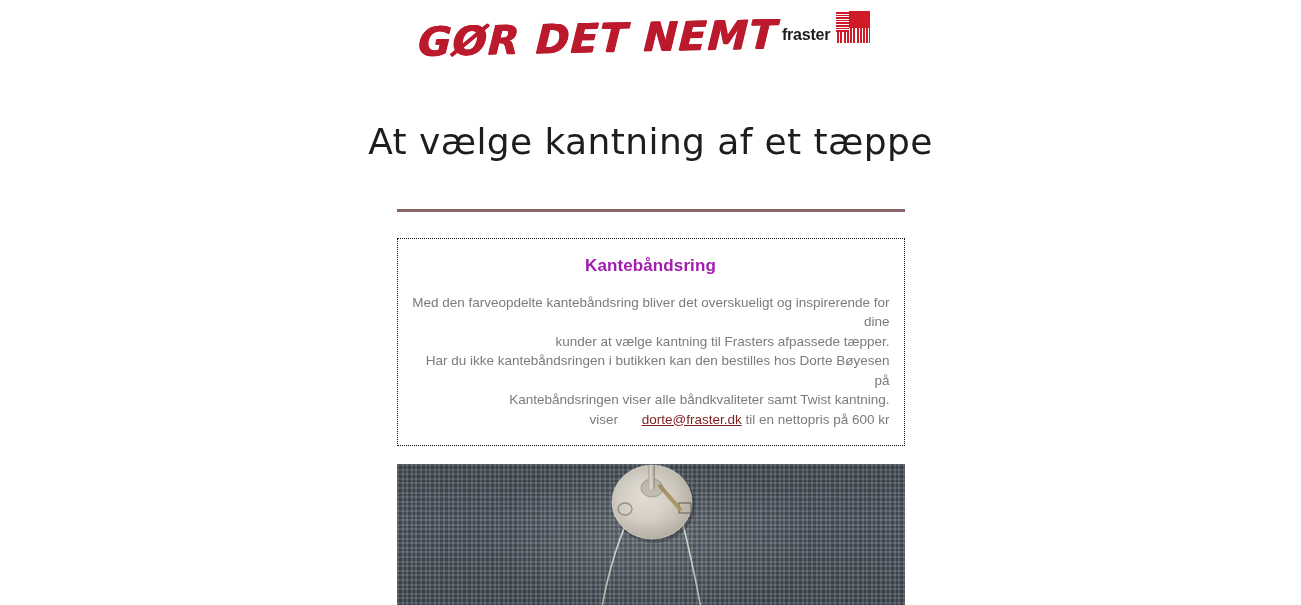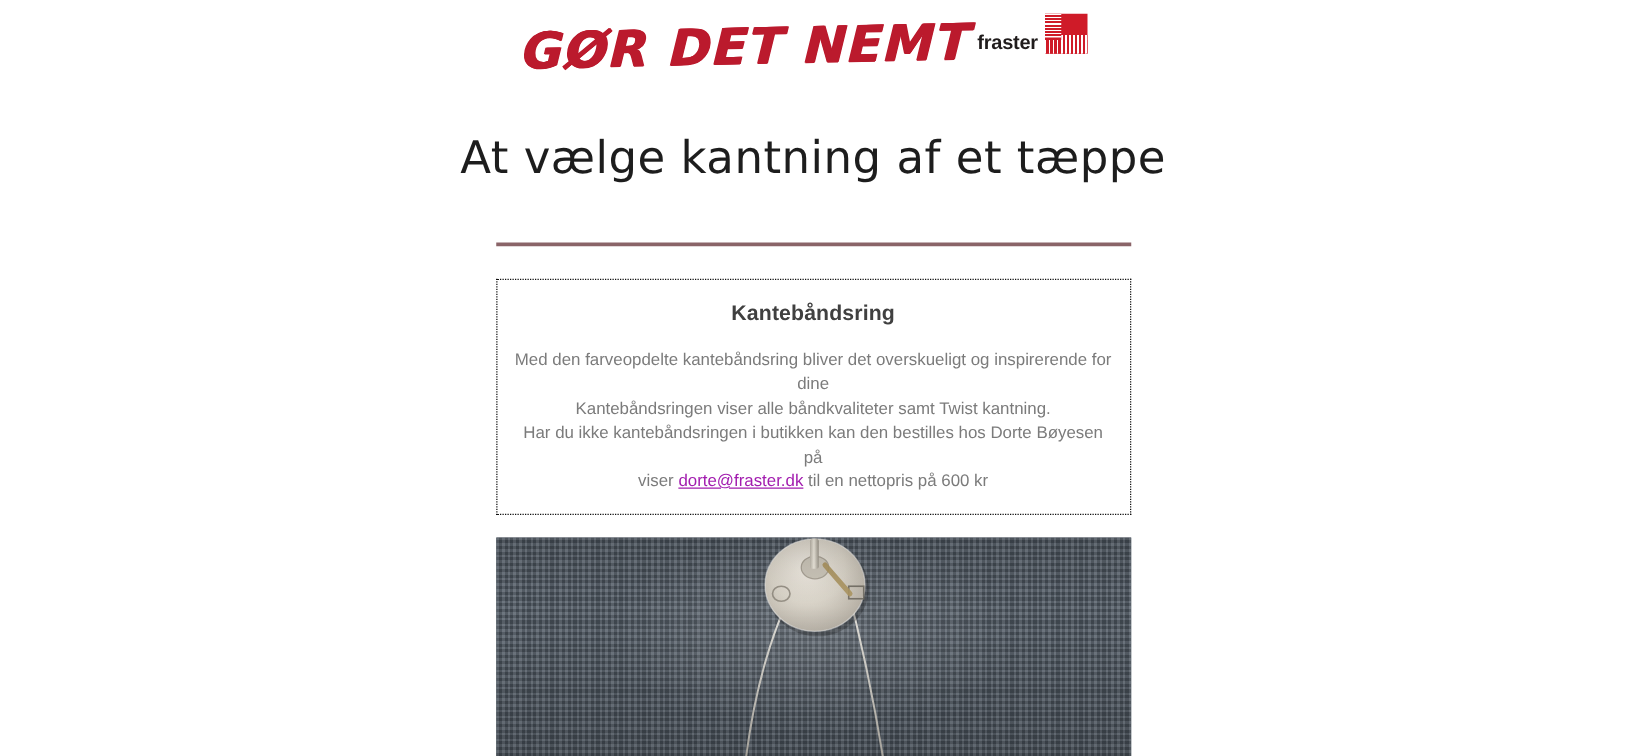--- a/index.html
+++ b/index.html
@@ -112,21 +112,21 @@
   }
 
   
   .title {
     text-align: center;
     font-family: "DejaVu Sans", sans-serif;
     font-weight: 400;
     font-size: 36px;
     color: #1d1d1d;
     letter-spacing: 0.4px;
-    margin-top: 49px;
+    margin-top: 64px;
     line-height: 1.1;
   }
 
   
   .column {
     width: 508px;
     margin: 0 auto;
   }
   .divider {
     height: 3px;
@@ -140,38 +140,39 @@
     border: 1px dotted #111111;
     background: #ffffff;
     padding: 17px 14px 16px 14px;
     box-sizing: border-box;
   }
   .info-box-heading {
     text-align: center;
     font-family: "Liberation Sans", sans-serif;
     font-weight: 700;
     font-size: 17px;
-    color: #404040;
+    color: #a21caf;
     margin-bottom: 17px;
     letter-spacing: 0.1px;
   }
   .info-box-body {
-    text-align: center;
+    text-align: right;
     font-family: "Liberation Sans", sans-serif;
     font-size: 13.5px;
     line-height: 19.5px;
     color: #7b7b7b;
   }
   .info-box-body .line {
     display: block;
   }
   .email-link {
-    color: #a21caf;
+    color: #7f1d1d;
     text-decoration: underline;
     text-underline-offset: 1px;
+    margin-left: 20px;
   }
 
   
   .photo {
     position: relative;
     margin-top: 18px;
     width: 508px;
     height: 198px;
     overflow: hidden;
     background: #4e5863;
@@ -228,22 +229,23 @@
   <h1 class="title">At vælge kantning af et tæppe</h1>
 
   <div class="column">
 
     <div class="divider"></div>
 
     <div class="info-box">
       <div class="info-box-heading">Kantebåndsring</div>
       <div class="info-box-body">
         <span class="line">Med den farveopdelte kantebåndsring bliver det overskueligt og inspirerende for dine</span>
+        <span class="line">kunder at vælge kantning til Frasters afpassede tæpper.</span>
+        <span class="line">Har du ikke kantebåndsringen i butikken kan den bestilles hos Dorte Bøyesen på</span>
         <span class="line">Kantebåndsringen viser alle båndkvaliteter samt Twist kantning.</span>
-        <span class="line">Har du ikke kantebåndsringen i butikken kan den bestilles hos Dorte Bøyesen på</span>
         <span class="line"><span>viser </span><a class="email-link" href="#">dorte@fraster.dk</a><span> til en nettopris på 600 kr</span></span>
       </div>
     </div>
 
     <div class="photo">
       <div class="weave"></div>
 
       <svg viewBox="0 0 508 198" preserveAspectRatio="none">
         <defs>
           <radialGradient id="ringGrad" cx="42%" cy="32%" r="72%">

